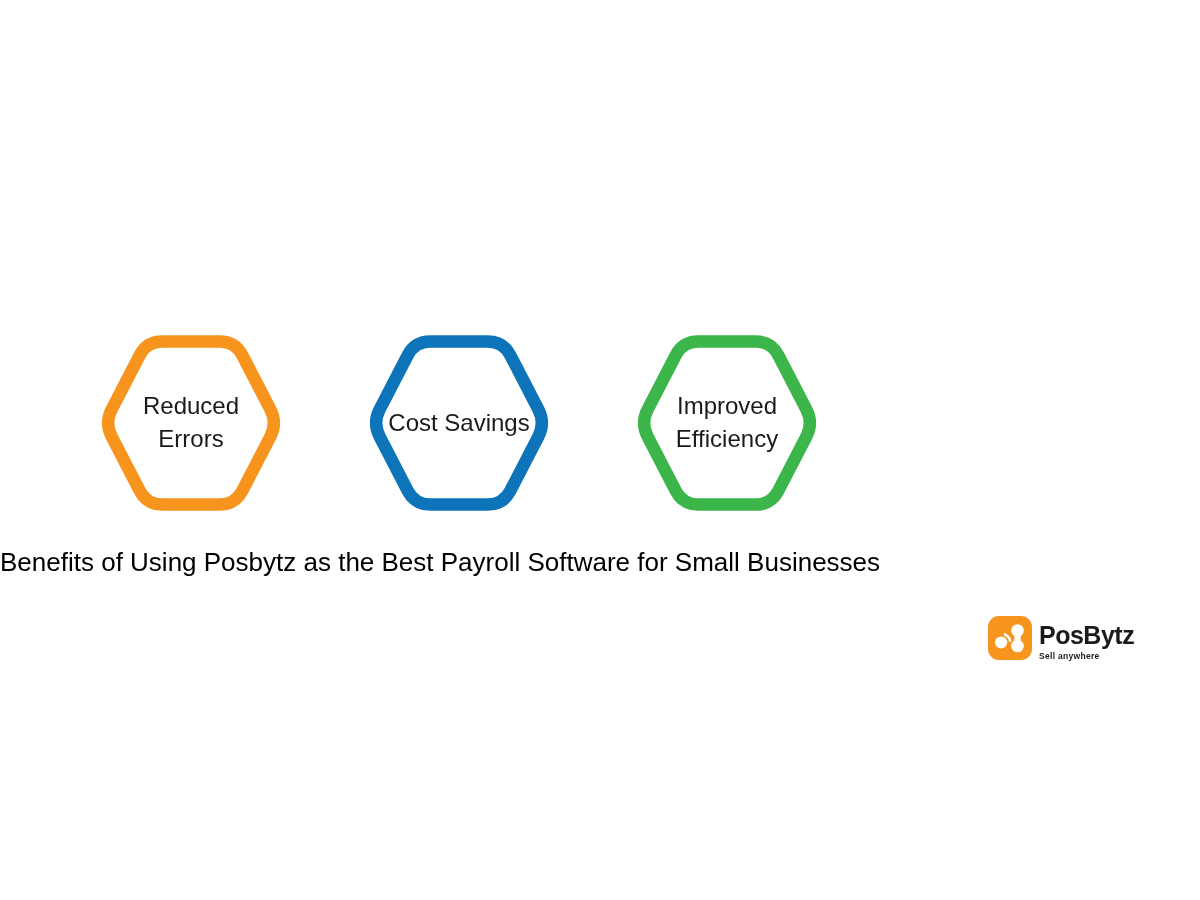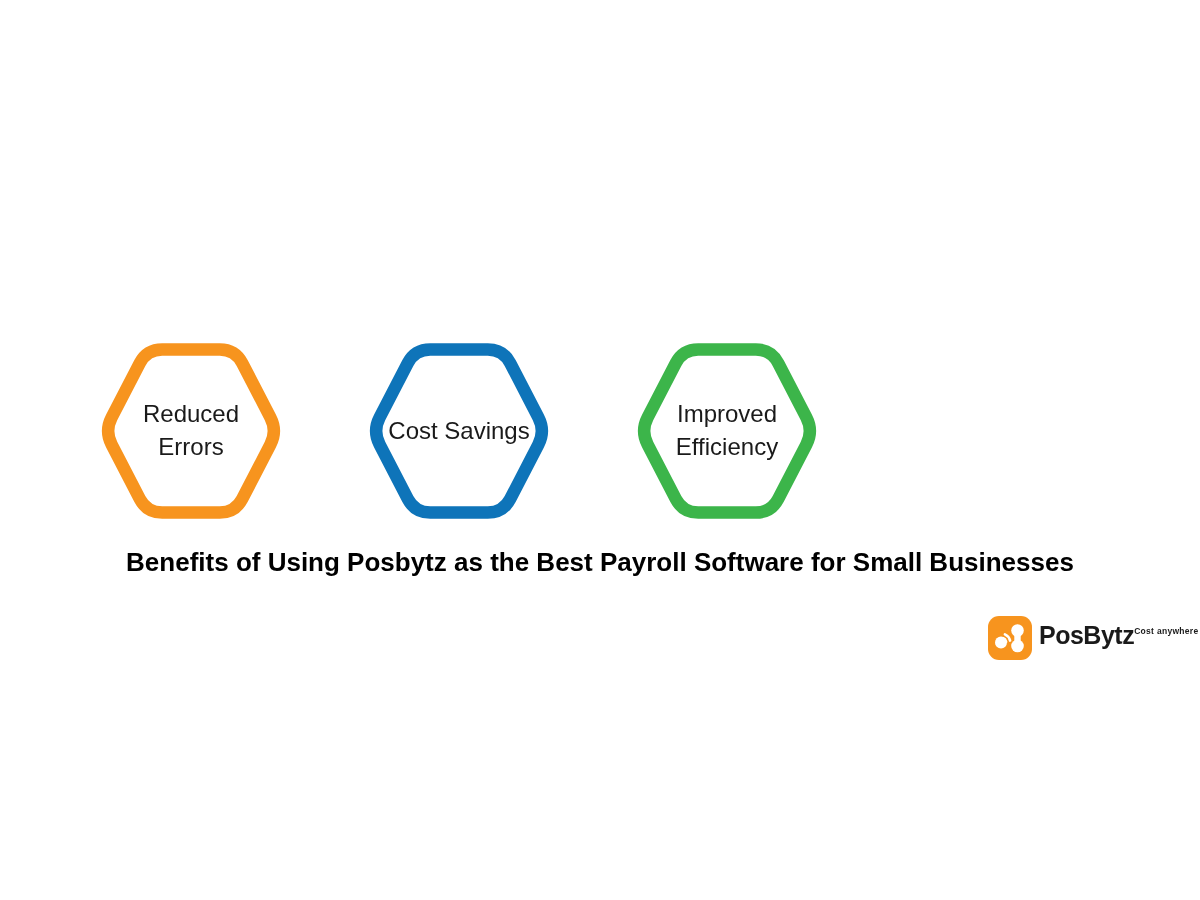--- a/index.html
+++ b/index.html
@@ -10,21 +10,21 @@
     width: 1200px;
     height: 900px;
     position: relative;
     background: #ffffff;
     font-family: "Liberation Sans", sans-serif;
     overflow: hidden;
   }
   .hex-row {
     position: absolute;
     left: 95px;
-    top: 338px;
+    top: 330px;
     display: flex;
     gap: 76px;
   }
   .hex {
     position: relative;
     width: 192px;
     height: 186px;
   }
   .hex svg {
     position: absolute;
@@ -47,41 +47,41 @@
     font-size: 24px;
     line-height: 1.36;
     color: #1a1a1a;
     padding: 0 24px;
   }
   .title {
     position: absolute;
     top: 547px;
     left: 0;
     width: 1200px;
-    text-align: center;
-    font-weight: 700;
+    text-align: left;
+    font-weight: 400;
     font-size: 26px;
     letter-spacing: 0px;
     color: #000000;
   }
   .logo {
     position: absolute;
     left: 988px;
     top: 616px;
     display: flex;
     gap: 7px;
   }
   .logo-icon {
     width: 44px;
     height: 44px;
     flex: 0 0 auto;
   }
   .logo-text {
     display: flex;
-    flex-direction: row;
+    flex-direction: column;
     margin-top: 7px;
   }
   .brand {
     font-size: 25px;
     font-weight: 700;
     color: #1a1a1a;
     line-height: 1;
     letter-spacing: -0.5px;
   }
   .tagline {
@@ -128,15 +128,15 @@
     <rect x="0" y="0" width="44" height="44" rx="11" fill="#F7941E"></rect>
     <circle cx="13" cy="26.5" r="6" fill="#ffffff"></circle>
     <path d="M 16.9 18.4 A 9.5 9.5 0 0 1 22.1 24.6" fill="none" stroke="#ffffff" stroke-width="2.6" stroke-linecap="round"></path>
     <path d="M 15.2 22.2 A 5.5 5.5 0 0 1 18.2 25.8" fill="none" stroke="#ffffff" stroke-width="2.4" stroke-linecap="round"></path>
     <circle cx="29.5" cy="14.5" r="6.3" fill="#ffffff"></circle>
     <circle cx="29.5" cy="30" r="6.3" fill="#ffffff"></circle>
     <rect x="26.3" y="13.5" width="6.4" height="17" fill="#ffffff"></rect>
   </svg>
   <div class="logo-text">
     <span class="brand">PosBytz</span>
-    <span class="tagline">Cost anywhere</span>
+    <span class="tagline">Sell anywhere</span>
   </div>
 </div>
 
 </body></html>

